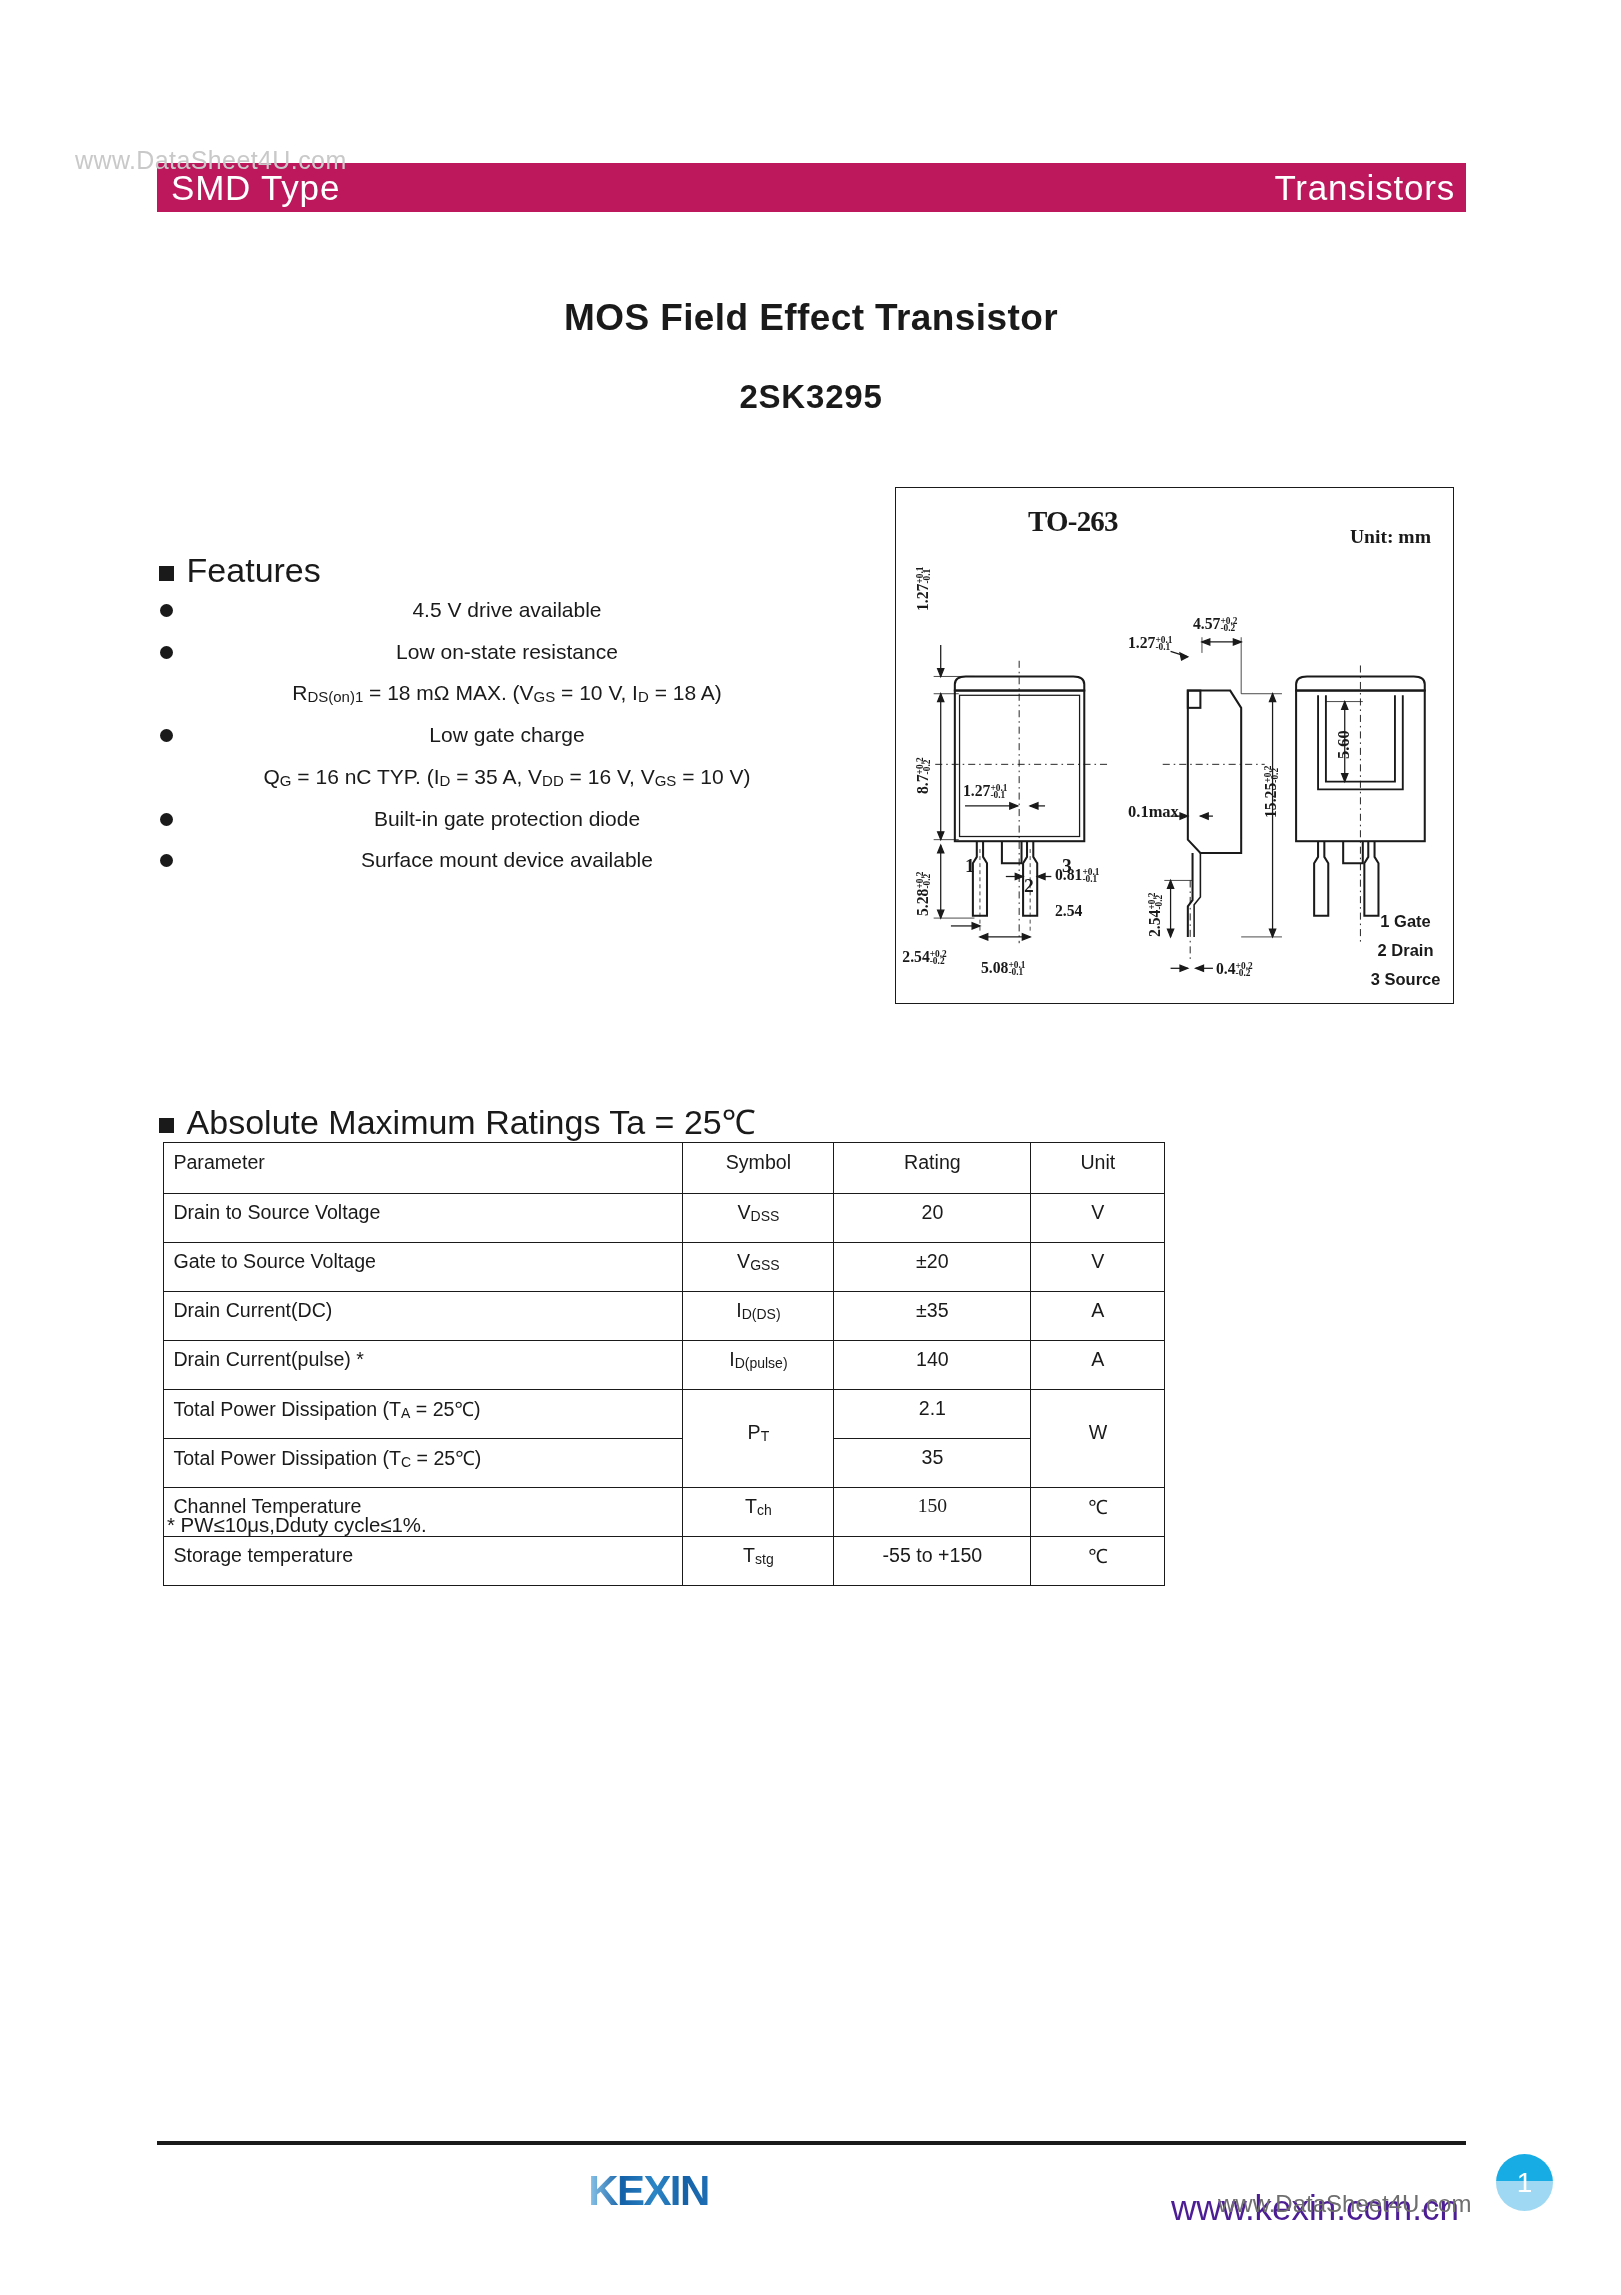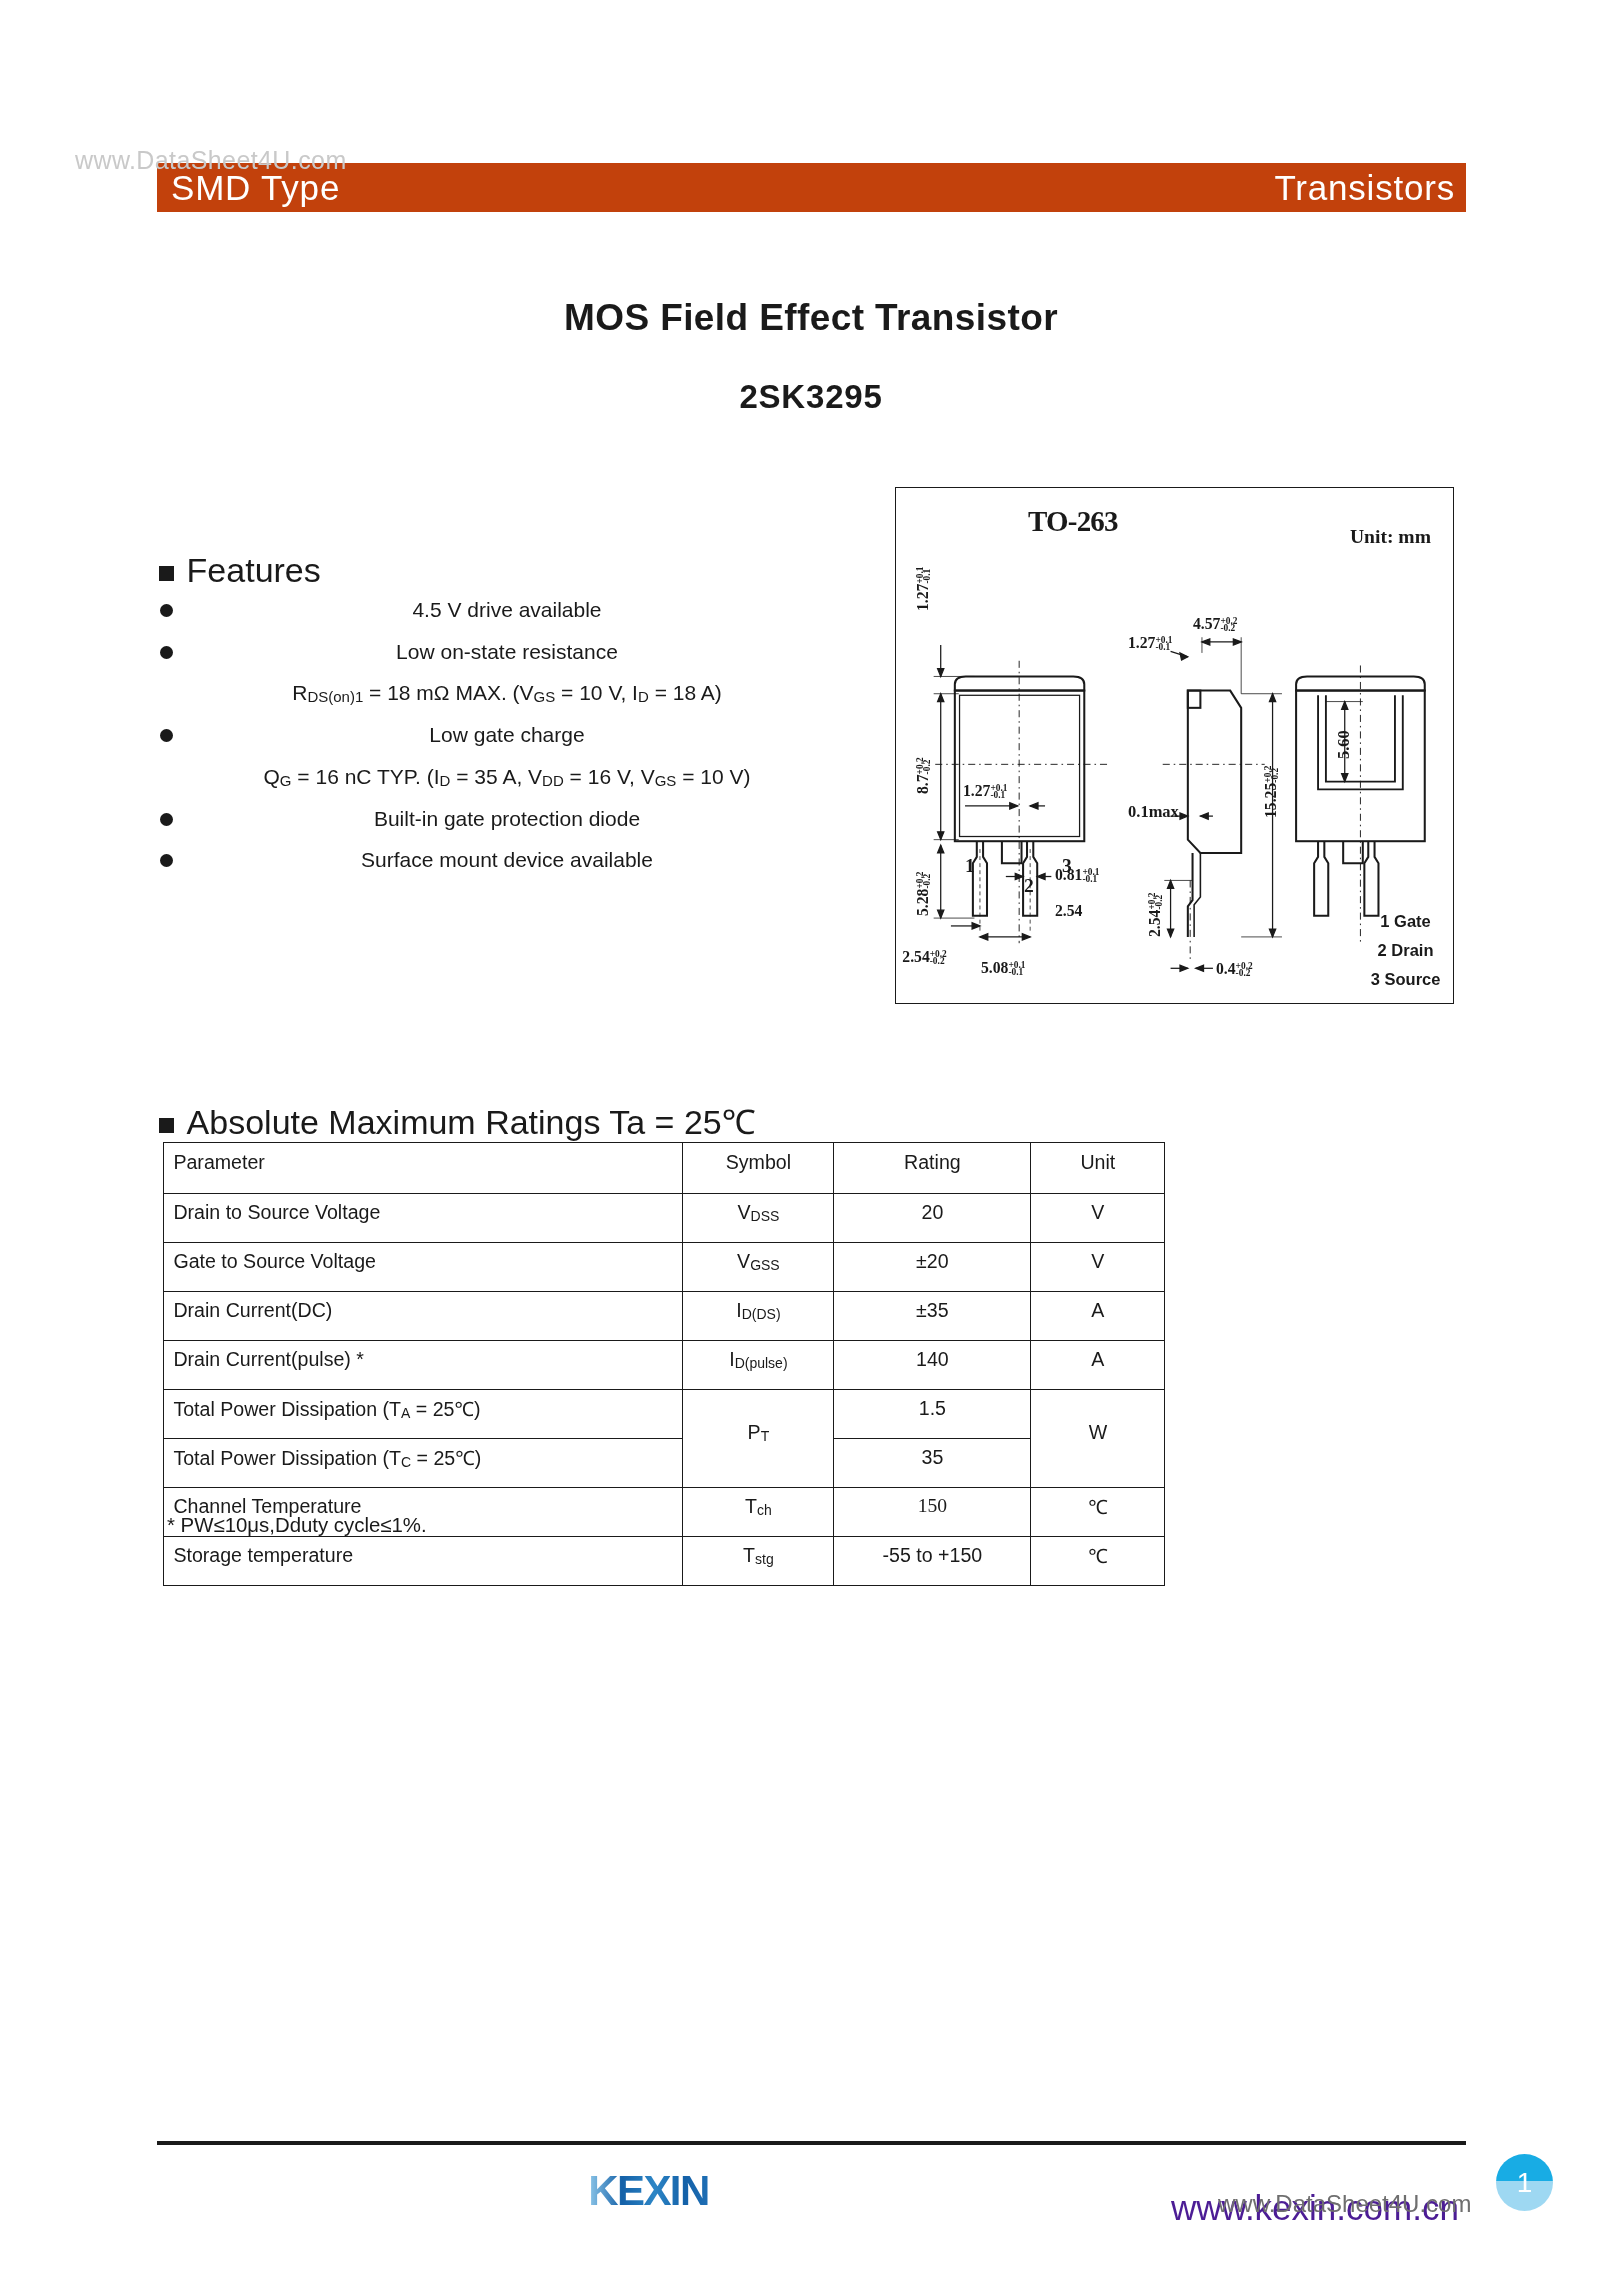--- a/index.html
+++ b/index.html
@@ -28,21 +28,21 @@
     z-index: 5;
   }
 
   
   .header-band {
     position: absolute;
     left: 157px;
     top: 163px;
     width: 1309px;
     height: 49px;
-    background: #c2410c;
+    background: #be185d;
     z-index: 3;
   }
   .header-band .hb-left {
     position: absolute;
     left: 14px;
     top: 50%;
     transform: translateY(-50%);
     color: #ffffff;
     font-size: 35px;
     letter-spacing: 0.8px;
@@ -536,21 +536,21 @@
     </tr>
     <tr>
       <td class="c-param">Drain Current(pulse)  *</td>
       <td class="c-sym">I<sub>D(pulse)</sub></td>
       <td class="c-rate">140</td>
       <td class="c-unit">A</td>
     </tr>
     <tr>
       <td class="c-param">Total Power Dissipation (T<sub>A</sub> = 25℃)</td>
       <td class="c-sym" rowspan="2">P<sub>T</sub></td>
-      <td class="c-rate">1.5</td>
+      <td class="c-rate">2.1</td>
       <td class="c-unit" rowspan="2">W</td>
     </tr>
     <tr>
       <td class="c-param">Total Power Dissipation (T<sub>C</sub> = 25℃)</td>
       <td class="c-rate">35</td>
     </tr>
     <tr>
       <td class="c-param">Channel Temperature</td>
       <td class="c-sym">T<sub>ch</sub></td>
       <td class="c-rate num-serif">150</td>

